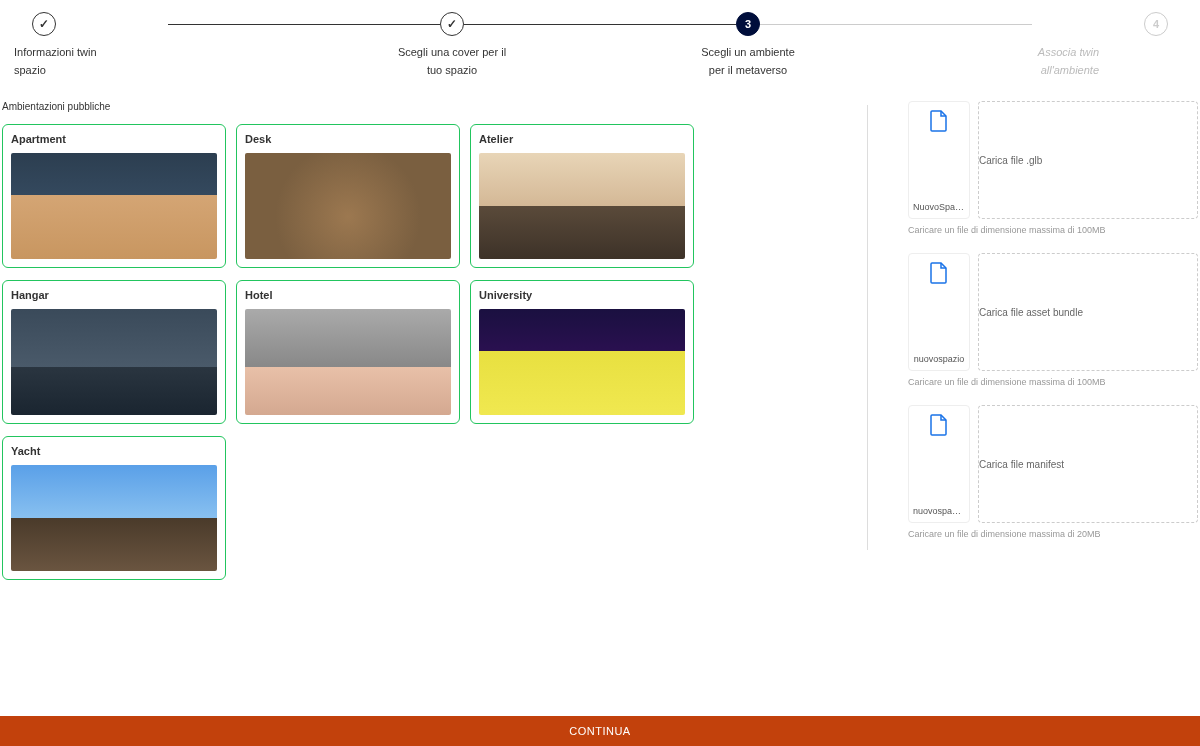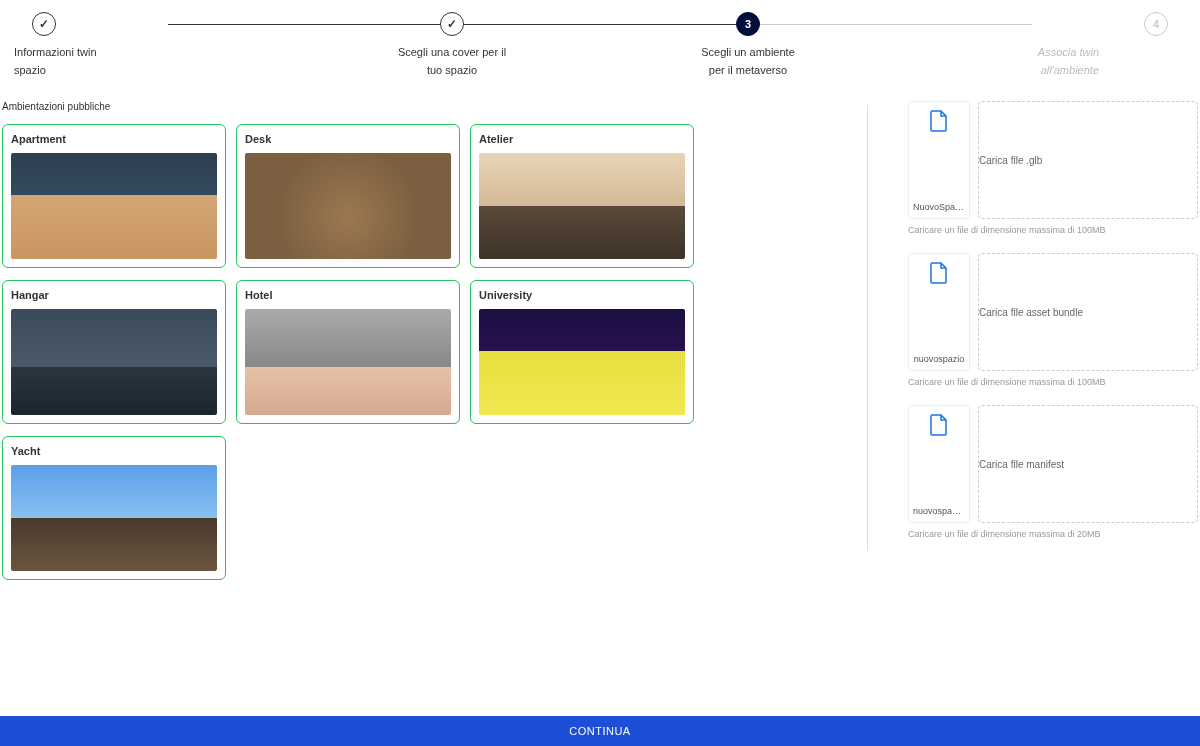--- a/index.html
+++ b/index.html
@@ -46,21 +46,21 @@
 .img-university { background: linear-gradient(180deg,#5a7a9a 0%,#6a8aaa 40%,#4a3a2a 40%,#2a2218 100%); }
 .img-yacht { background: linear-gradient(180deg,#5aa0e8 0%,#88c0f0 50%,#4a3a2a 50%,#6a5540 100%); }
 
 .upload-row { display: flex; gap: 8px; margin-bottom: 6px; align-items: stretch; }
 .file-box { width: 62px; height: 118px; border: 1px solid #eee; border-radius: 4px; display: flex; flex-direction: column; align-items: center; justify-content: space-between; padding: 8px 4px 6px; }
 .file-icon { fill: none; stroke: #1a73e8; stroke-width: 1.5; }
 .file-name { font-size: 9px; color: #555; white-space: nowrap; overflow: hidden; text-overflow: ellipsis; width: 100%; text-align: center; }
 .drop-box { flex: 1; border: 1px dashed #ccc; border-radius: 4px; display: flex; align-items: center; font-size: 10px; color: #666; cursor: pointer; }
 .hint { font-size: 9px; color: #999; margin-bottom: 18px; }
 
-.footer { position: absolute; bottom: 0; left: 0; right: 0; background: #1d4ed8; color: #fff; text-align: center; padding: 9px 0; font-size: 11px; letter-spacing: 0.5px; cursor: pointer; }
+.footer { position: absolute; bottom: 0; left: 0; right: 0; background: #c2410c; color: #fff; text-align: center; padding: 9px 0; font-size: 11px; letter-spacing: 0.5px; cursor: pointer; }
 </style>
 </head>
 <body>
 
 <div class="stepper">
   <div class="step done">
     <span class="step-circle check"></span>
     <div class="step-line"></div>
     <div class="step-label">Informazioni twin spazio</div>
   </div>

